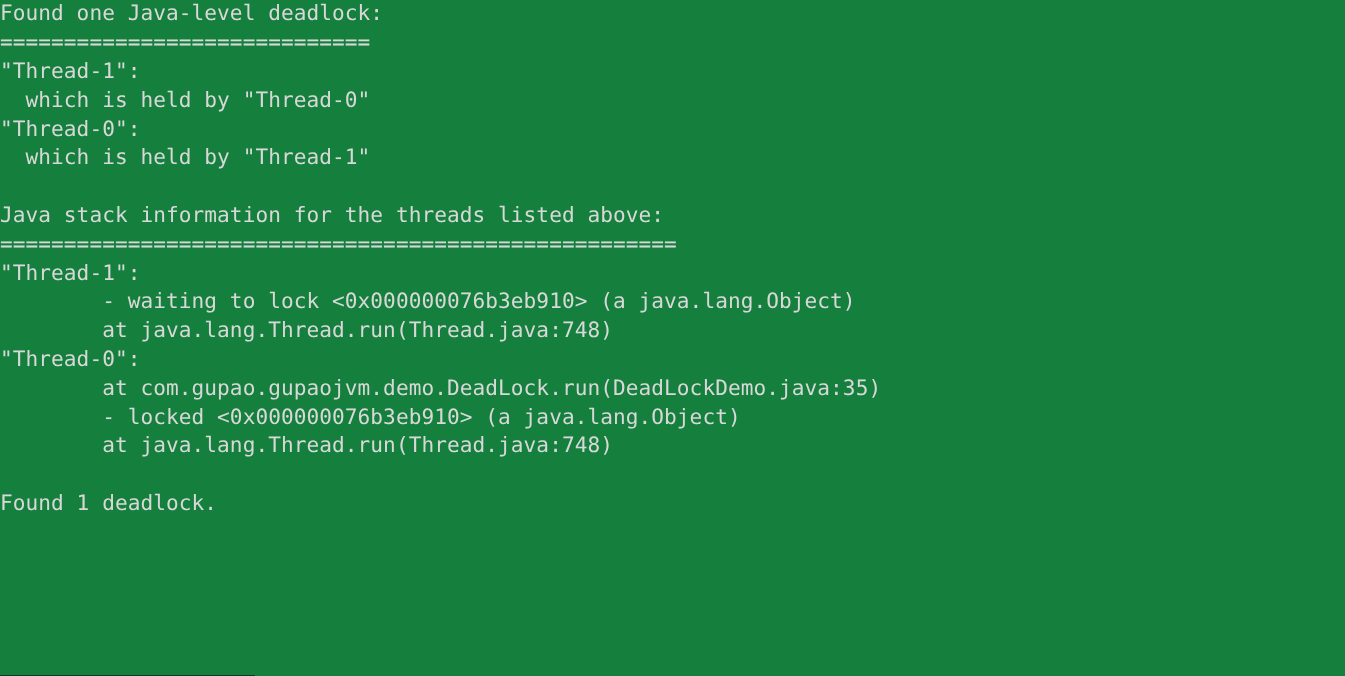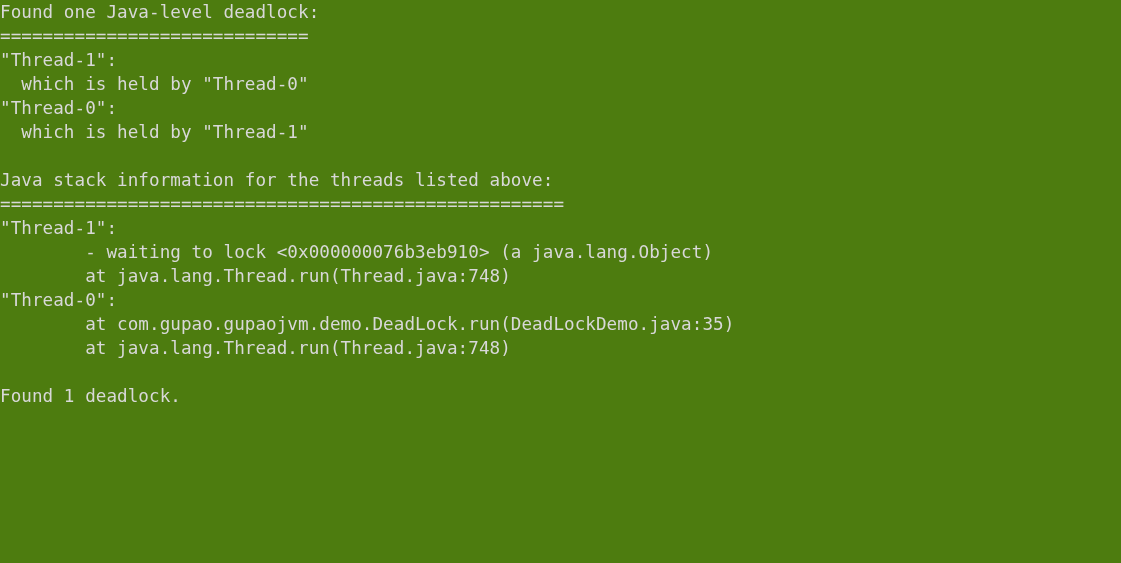--- a/index.html
+++ b/index.html
@@ -10,21 +10,21 @@
   }
   body {
     width: 1121px;
     height: 563px;
     overflow: hidden;
     font-family: "DejaVu Sans Mono", "Liberation Mono", monospace;
   }
   #console {
     width: 1121px;
     height: 563px;
-    background: #4d7c0f;
+    background: #15803d;
     color: #d8d8d8;
     overflow: hidden;
     box-sizing: border-box;
     padding: 0;
   }
   .console-line {
     height: 24px;
     line-height: 24px;
     font-size: 17.6px;
     letter-spacing: 0.05px;
@@ -50,16 +50,17 @@
     <div class="console-line">"Thread-0":</div>
     <div class="console-line">  which is held by "Thread-1"</div>
     <div class="console-line blank"></div>
     <div class="console-line">Java stack information for the threads listed above:</div>
     <div class="console-line">=====================================================</div>
     <div class="console-line">"Thread-1":</div>
     <div class="console-line">        - waiting to lock &lt;0x000000076b3eb910&gt; (a java.lang.Object)</div>
     <div class="console-line">        at java.lang.Thread.run(Thread.java:748)</div>
     <div class="console-line">"Thread-0":</div>
     <div class="console-line">        at com.gupao.gupaojvm.demo.DeadLock.run(DeadLockDemo.java:35)</div>
+    <div class="console-line">        - locked &lt;0x000000076b3eb910&gt; (a java.lang.Object)</div>
     <div class="console-line">        at java.lang.Thread.run(Thread.java:748)</div>
     <div class="console-line blank"></div>
     <div class="console-line">Found 1 deadlock.</div>
   </div>
 
 </body></html>

